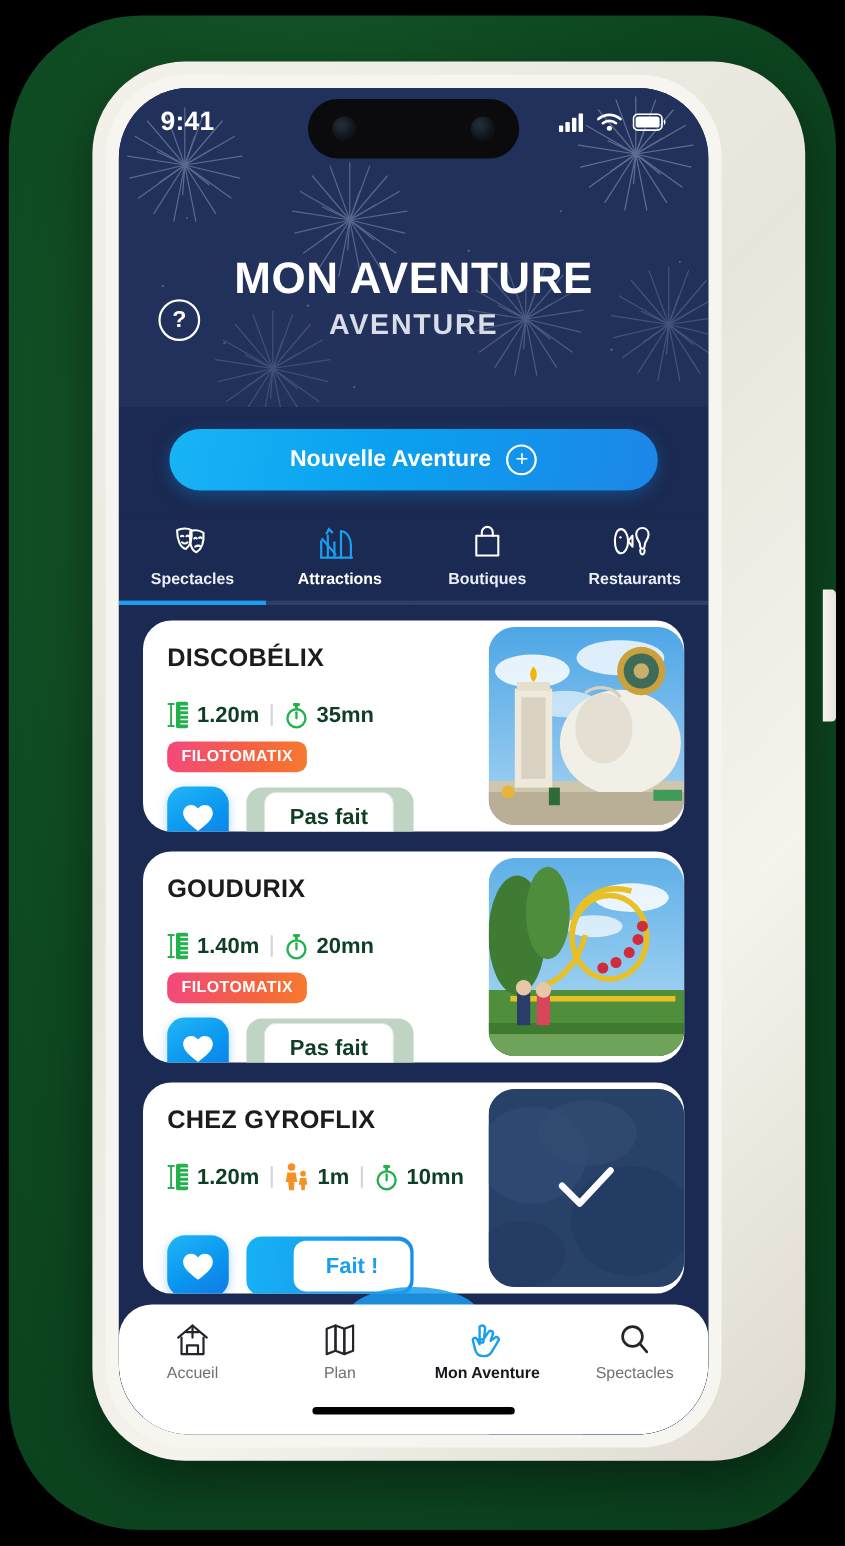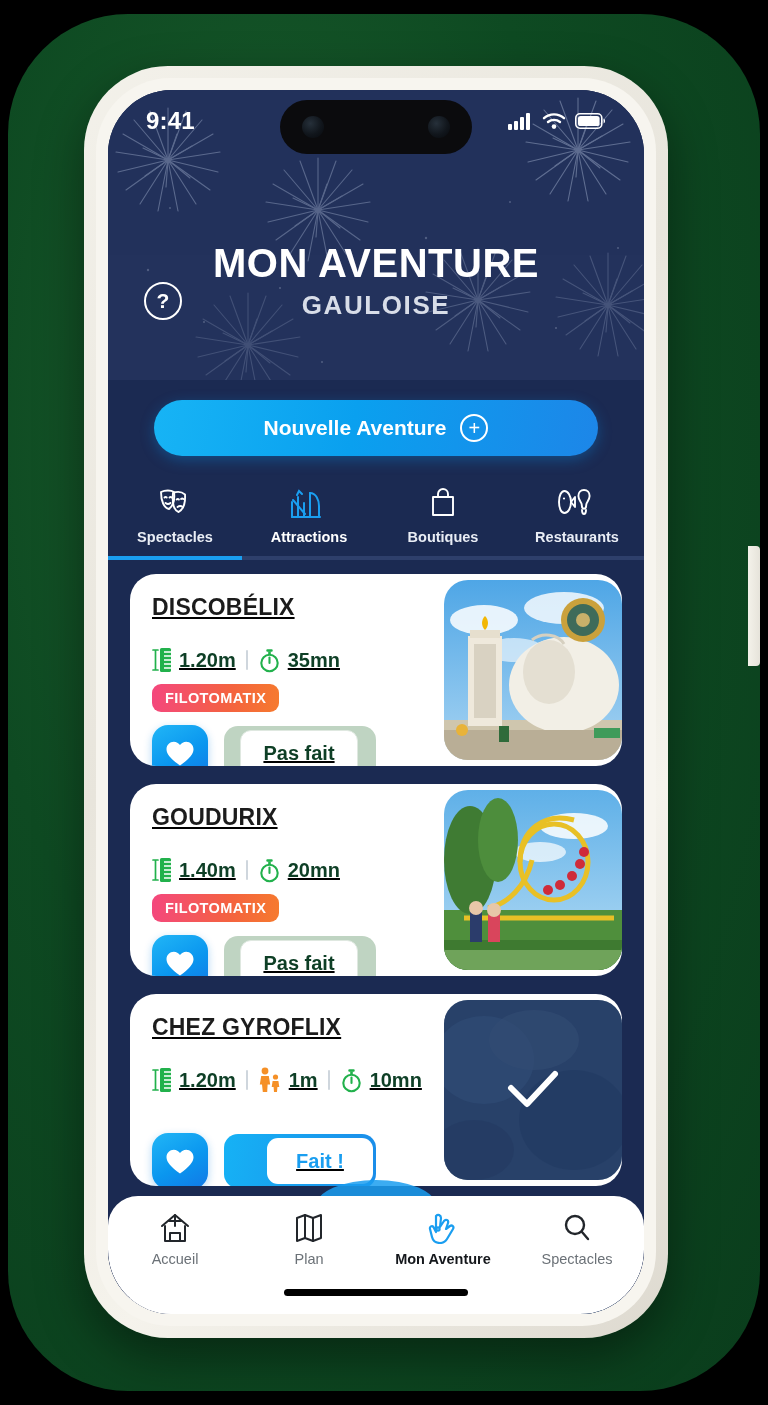--- a/index.html
+++ b/index.html
@@ -15,22 +15,22 @@
     position: absolute;
     left: 8px; top: 14px;
     width: 752px; height: 1377px;
     border-radius: 120px;
     background: radial-gradient(ellipse at 35% 30%, #1a5c2c 0%, #0e4a22 45%, #0a3d1c 100%);
   }
 
   
   .phone {
     position: absolute;
-    left: 84px; top: 66px;
-    width: 584px; height: 1272px;
+    left: 84px; top: 56px;
+    width: 648px; height: 1272px;
     border-radius: 84px;
     background: linear-gradient(135deg, #f3f1ea 0%, #e8e5dc 40%, #f5f3ec 70%, #ddd9cf 100%);
     box-shadow: 0 18px 48px rgba(0,0,0,.42);
   }
   .phone-inner {
     position: absolute;
     left: 12px; top: 12px;
     width: 560px; height: 1248px;
     border-radius: 74px;
     background: #f7f5ef;
@@ -119,21 +119,21 @@
   .cat-tab.active .cat-label { color: #fff; }
   .cat-underline { height: 4px; background: #2e3f6b; }
   .cat-underline.active { background: #1a9ef0; }
   .cat-bar { display: flex; }
   .cat-bar > div { flex: 1; }
 
   
   .cards { background: #1b2a52; padding: 14px 22px 0; position: relative; }
   .card {
     background: #fff; border-radius: 26px; height: 192px;
-    margin-bottom: 18px; display: flex; overflow: hidden; position: relative; text-decoration: underline;
+    margin-bottom: 18px; display: flex; overflow: hidden; position: relative;
   }
   .card-body { flex: 1; padding: 20px 0 0 22px; min-width: 0; }
   .card-title {
     font-size: 23px; font-weight: 800; color: #1c1c1c; letter-spacing: .2px;
   }
   .card-meta { display: flex; align-items: center; gap: 10px; margin-top: 26px; }
   .meta-item { display: flex; align-items: center; gap: 7px; }
   .meta-text { font-size: 20px; font-weight: 800; color: #0e3f26; }
   .meta-sep { width: 2px; height: 20px; background: #cfd6dd; border-radius: 1px; }
 
@@ -288,21 +288,21 @@
 
       <div class="dynamic-island">
         <div class="di-cam l"></div>
         <div class="di-cam r"></div>
       </div>
 
       <div class="help-btn">?</div>
 
       <div class="title-wrap">
         <div class="title-main">MON AVENTURE</div>
-        <div class="title-sub">GAULOISE</div>
+        <div class="title-sub">AVENTURE</div>
       </div>
     </div>
 
     <div class="cta-zone">
       <div class="cta">
         <span>Nouvelle Aventure</span>
         <span class="plus-circle">+</span>
       </div>
     </div>
 

